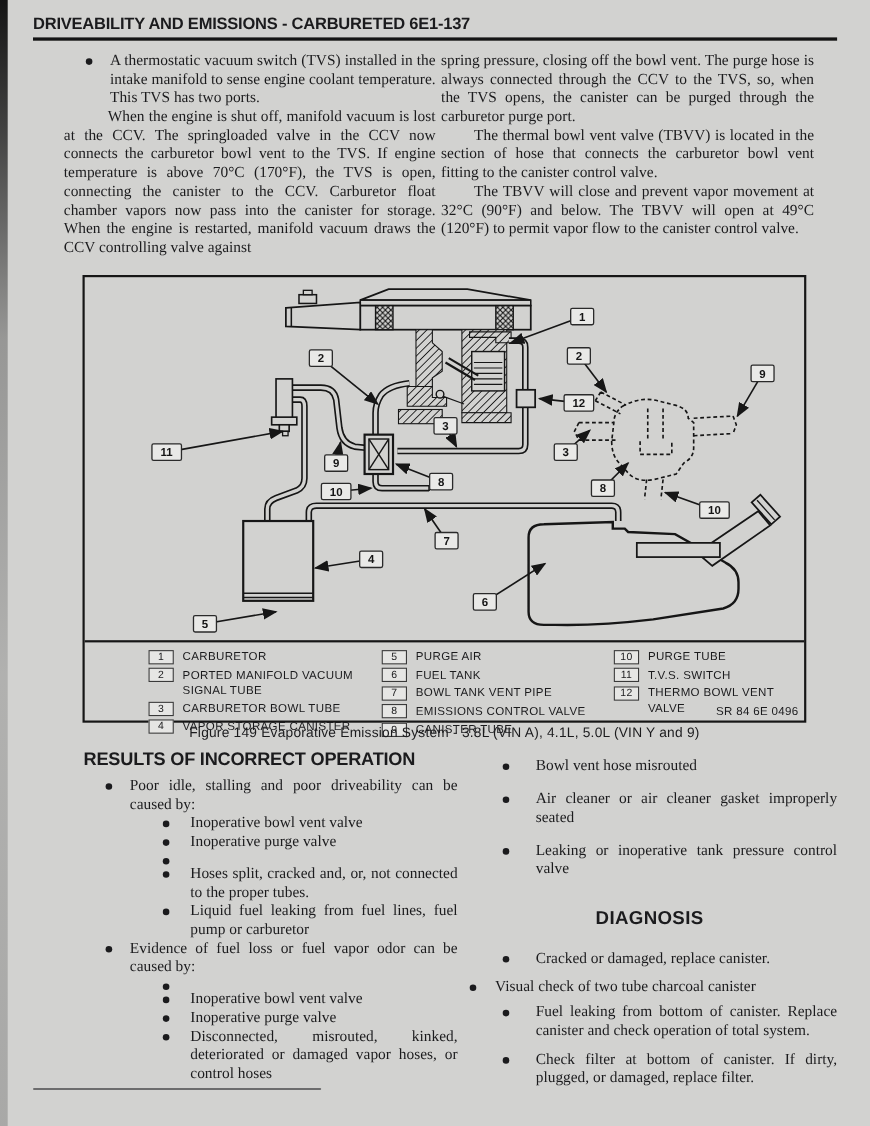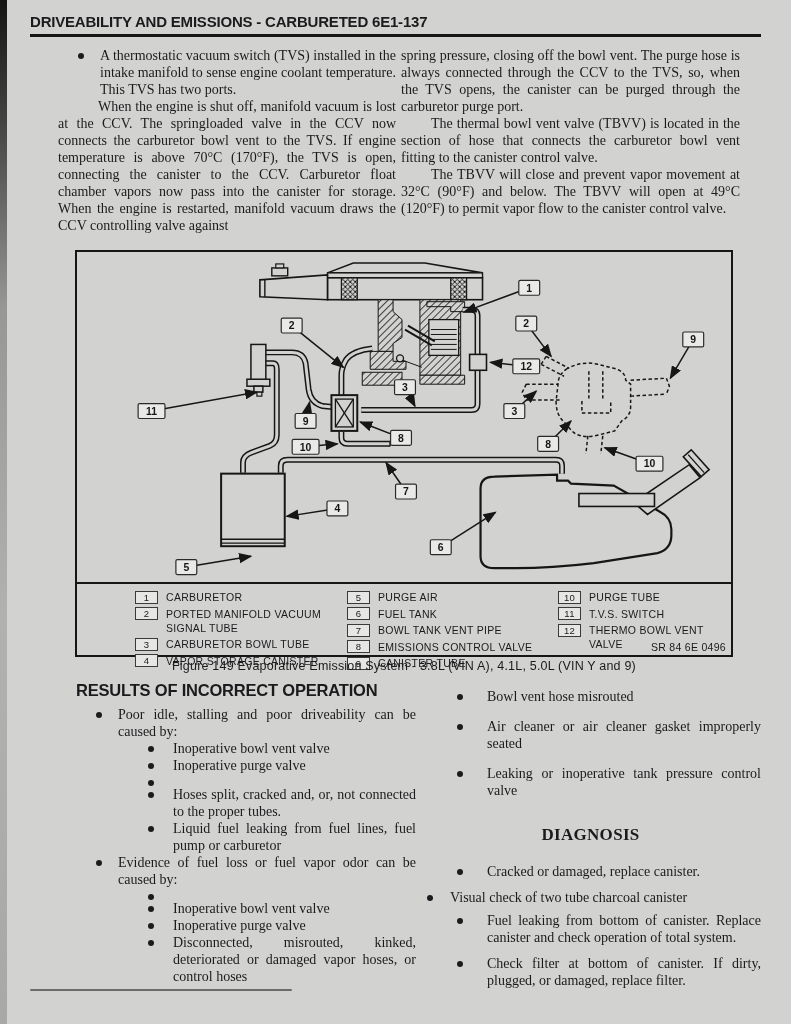--- a/index.html
+++ b/index.html
@@ -49,21 +49,21 @@
         font-size:9.5px;line-height:11px;text-align:center;padding:0 2px;margin-right:8px;margin-top:.5px;}
   .ltext{line-height:14px;max-width:160px;}
   .sr-code{position:absolute;right:5px;bottom:3px;font-size:10.5px;}
   .fig-caption{position:absolute;left:75px;top:659px;width:658px;text-align:center;
         font-family:Liberation Sans, sans-serif;font-size:12.5px;letter-spacing:.2px;}
   
   .results{left:58px;top:682px;width:340px;margin-left:18px;}
   .rcol{left:420px;top:688px;width:341px;}
   .sec-head{font-family:"Liberation Sans",sans-serif;font-weight:bold;font-size:16.5px;
             letter-spacing:-0.2px;margin:0 0 7px 0;}
-  .diag-head{font-family:Liberation Serif, serif;font-weight:bold;font-size:17px;
+  .diag-head{font-family:Liberation Sans, sans-serif;font-weight:bold;font-size:17px;
              text-align:center;margin:27px 0 20px 0;letter-spacing:.3px;}
 </style>
 </head>
 <body>
 
 <div class="edge-strip"></div>
 <div class="scan-line"></div>
 
 <div class="hdr">DRIVEABILITY AND EMISSIONS - CARBURETED 6E1-137</div>
 <div class="hdr-rule"></div>

